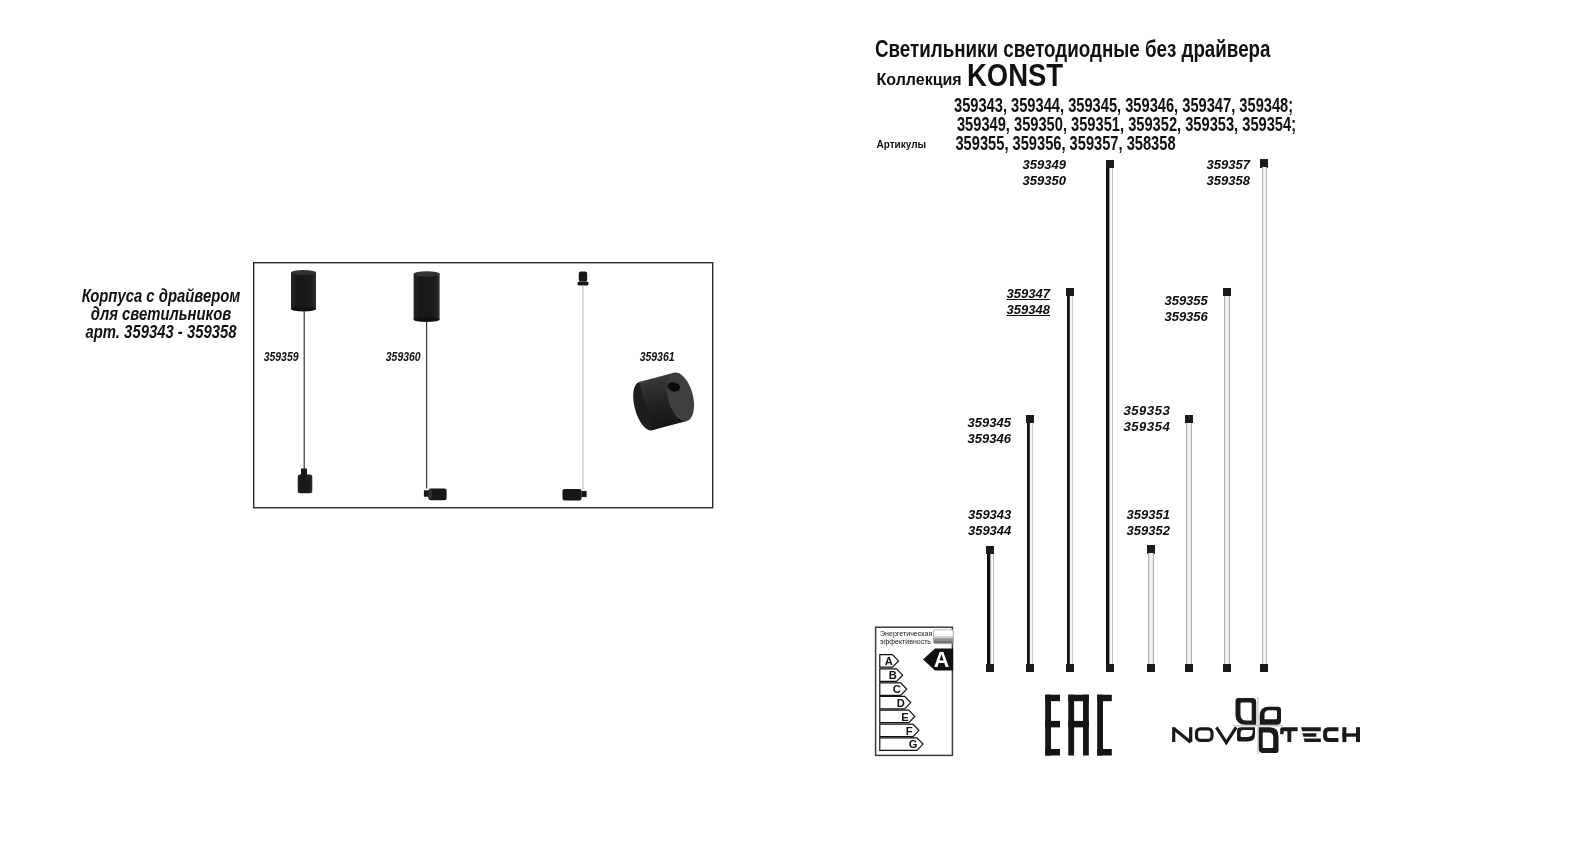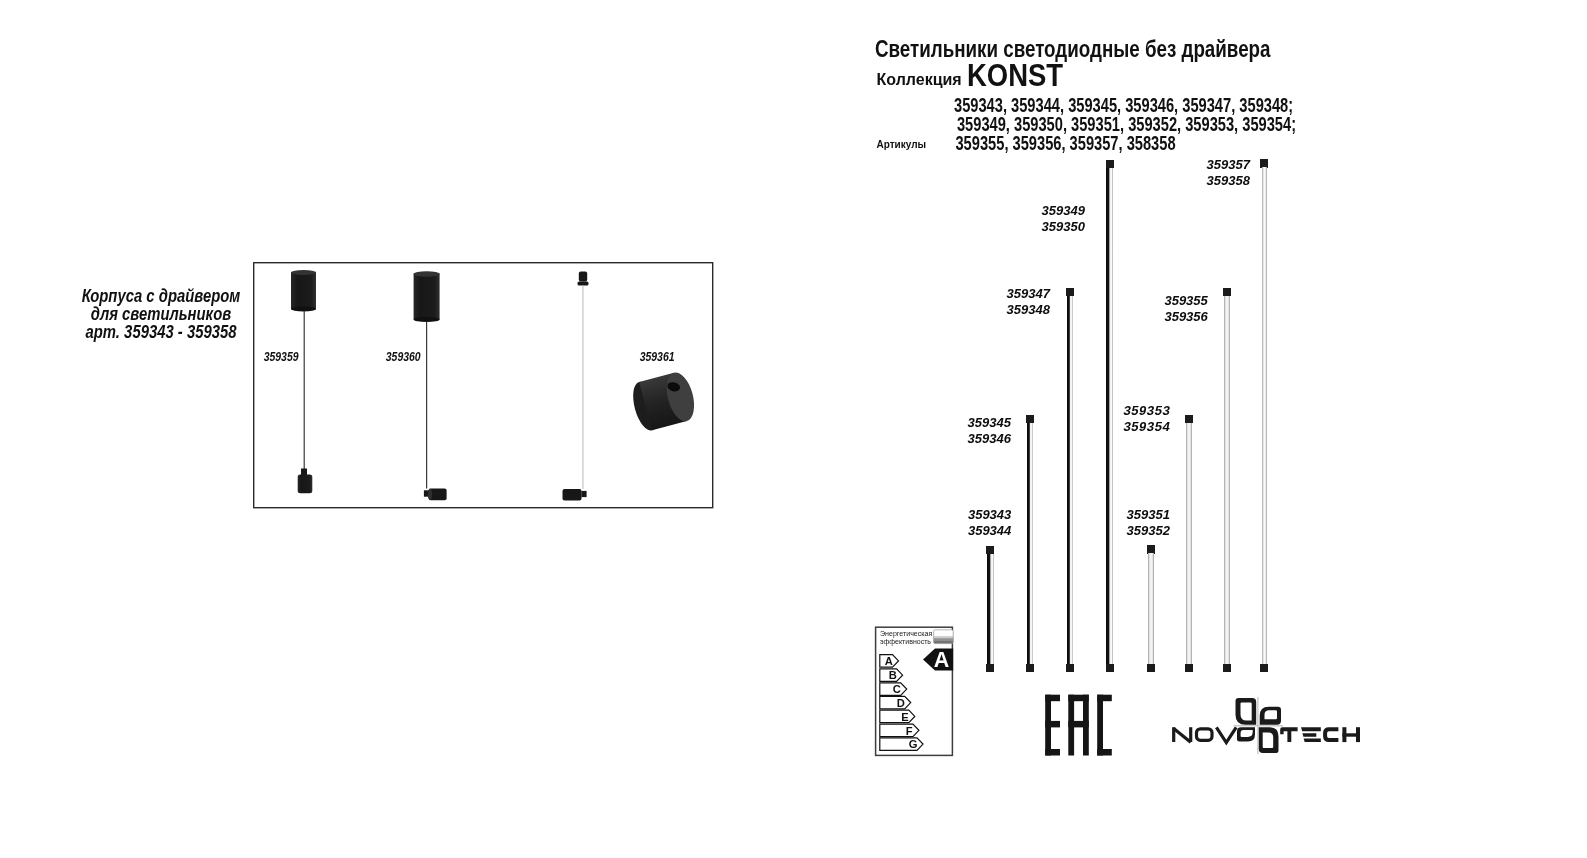--- a/index.html
+++ b/index.html
@@ -114,27 +114,27 @@
 <div class="cap" style="left:986.4px;top:545.5px;height:8.4px;"></div>
 <div class="tubeD" style="left:987.1px;top:553.5px;height:110.8px;"></div>
 <div class="cap" style="left:986.4px;top:664.3px;height:8.2px;"></div>
 
 <div class="tlab" style="right:576px;top:414.6px;margin-left:40px;">359345<br>359346</div>
 
 <div class="cap" style="left:1026.0px;top:415px;height:8.4px;"></div>
 <div class="tubeD" style="left:1026.7px;top:423px;height:241.5px;"></div>
 <div class="cap" style="left:1026.0px;top:664.3px;height:8.2px;"></div>
 
-<div class="tlab" style="right:537px;top:285.6px;">359347<br>359348</div>
+<div class="tlab" style="right:537px;top:285.6px;text-decoration:underline;">359347<br>359348</div>
 
 <div class="cap" style="left:1066.0px;top:288px;height:8.4px;"></div>
 <div class="tubeD" style="left:1066.7px;top:296px;height:368.3px;"></div>
 <div class="cap" style="left:1066.0px;top:664.3px;height:8.2px;"></div>
 
-<div class="tlab" style="right:502px;top:156.8px;margin-top:46px;">359349<br>359350</div>
+<div class="tlab" style="right:521px;top:156.8px;">359349<br>359350</div>
 
 <div class="cap" style="left:1105.6px;top:160px;height:8.4px;"></div>
 <div class="tubeD" style="left:1106.3px;top:168px;height:496.3px;"></div>
 <div class="cap" style="left:1105.6px;top:664.3px;height:8.2px;"></div>
 
 <div class="tlab" style="right:417px;top:507.3px;text-align:center;">359351<br>359352</div>
 
 <div class="cap" style="left:1146.8px;top:545.3px;height:8.4px;"></div>
 <div class="tubeL" style="left:1148.0px;top:553.3px;height:111px;"></div>
 <div class="cap" style="left:1146.8px;top:664.3px;height:8.2px;"></div>

